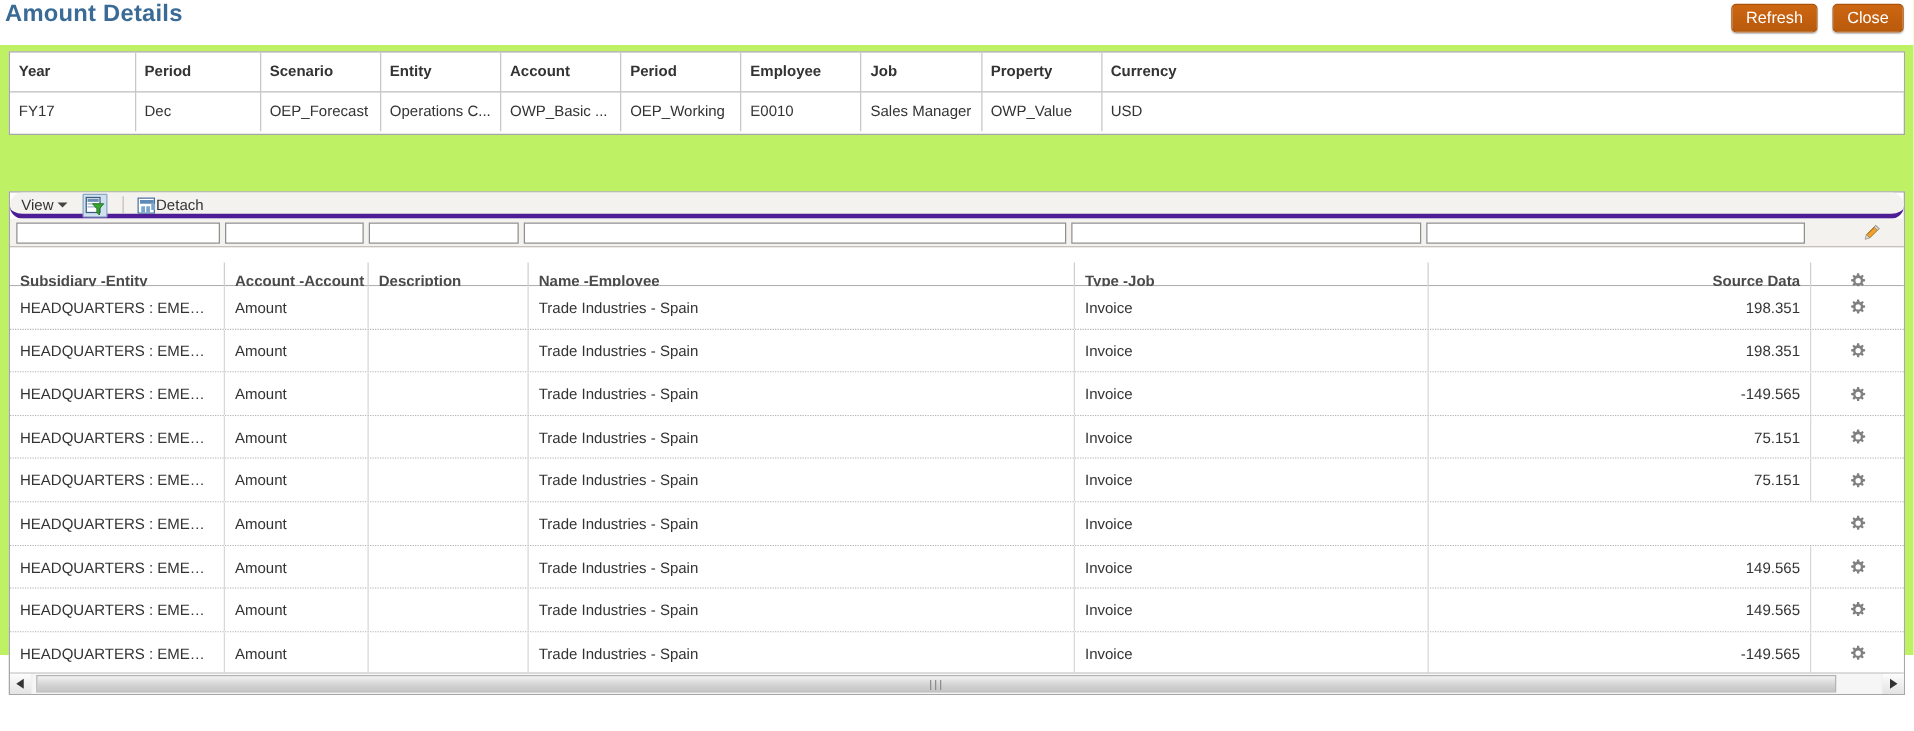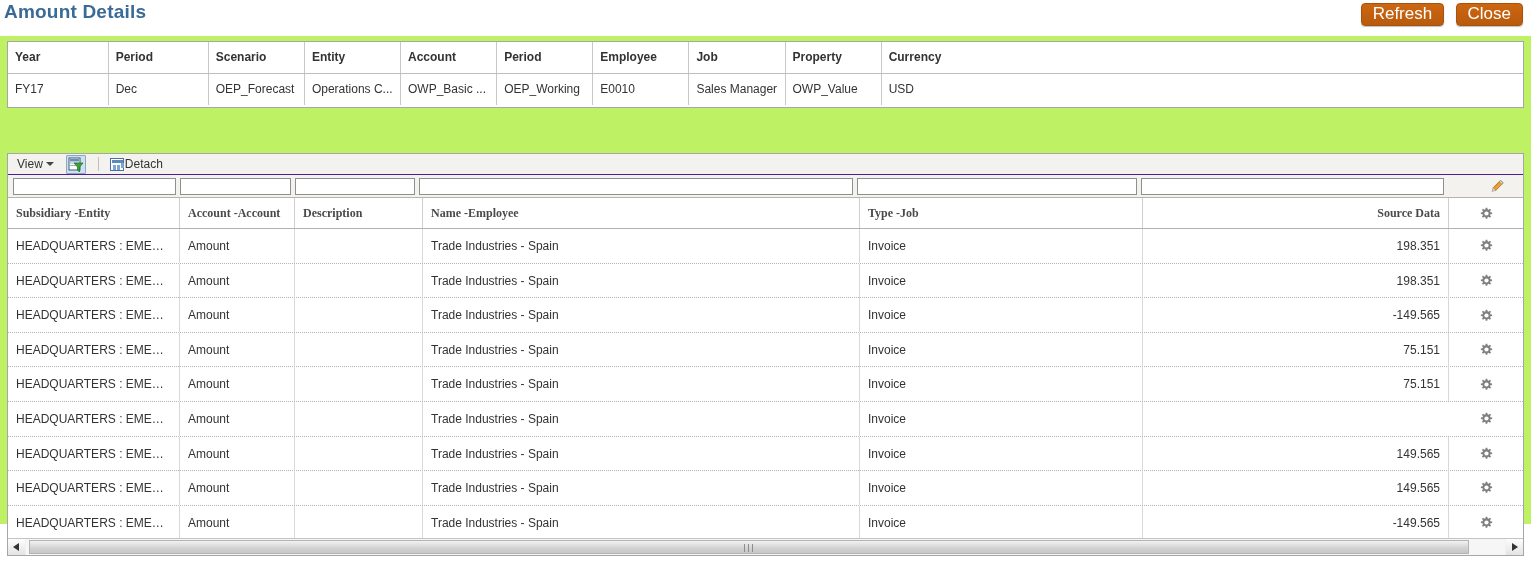--- a/index.html
+++ b/index.html
@@ -23,21 +23,21 @@
     position: absolute; left: 4px; top: 1px;
     font-size: 19px; font-weight: bold; color: #3a6a96;
     letter-spacing: .2px;
   }
   .title-buttons { position: absolute; right: 8px; top: 3px; }
   .btn {
     display: inline-block; vertical-align: top;
     background: linear-gradient(to bottom,#cc6611 0%, #c3600f 50%, #b85a0d 100%);
     border: 1px solid #a85309;
     border-radius: 4px;
-    color: #ffffff; font-size: 17px; font-weight: normal;
+    color: #ffffff; font-size: 13px; font-weight: normal;
     padding: 3px 11px 4px 11px;
     margin-left: 8px;
     cursor: pointer;
     box-shadow: 0 1px 1px rgba(0,0,0,.25);
     font-family: "Liberation Sans", sans-serif;
     line-height: 14px;
   }
 
   
   .pov-wrap {
@@ -71,24 +71,25 @@
   
   .grid-panel {
     position: absolute; left: 7px; top: 153px;
     width: 1517px; height: 403px;
     border: 1px solid #a6a6a6;
     background: #fff;
   }
   .toolbar {
     height: 21px;
     background: #f4f2ef;
-    border-bottom: 1px solid #4c1d95;
+    border-bottom: 4px solid #4c1d95;
     position: relative;
     white-space: nowrap;
     padding-left: 6px;
+    border-radius: 10px;
   }
   .tb-item {
     display: inline-block; vertical-align: middle;
     font-size: 12px; color: #333; cursor: pointer;
     line-height: 20px; height: 20px;
     padding: 0 3px;
   }
   .tb-caret {
     display: inline-block; vertical-align: middle;
     width: 0; height: 0; margin-left: 3px; margin-bottom: 1px;
@@ -152,28 +153,27 @@
     width: 15px; height: 14px;
   }
 
   
   .grid-head {
     position: relative; height: 31px;
     background: #fff;
     border-bottom: 1px solid #b0b0b0;
   }
   .gh-cell {
-    position: absolute; top: 0; height: 30px;
+    position: absolute; top: 12px; height: 30px;
     font-size: 12px; font-weight: bold; color: #4a4a4a;
     line-height: 30px;
     border-right: 1px solid #cfcfcf;
     padding: 0 8px;
     white-space: nowrap; overflow: hidden;
     cursor: pointer;
-    font-family: Liberation Serif, serif;
   }
   .gh-cell.num { text-align: right; }
   .gh-cell.last { border-right: none; text-align: center; padding: 0; }
 
   
   .grid-body { position: relative; }
   .grow {
     position: relative; height: 34.6px;
     border-bottom: 1px dotted #b5b5b5;
     background: #fff;

